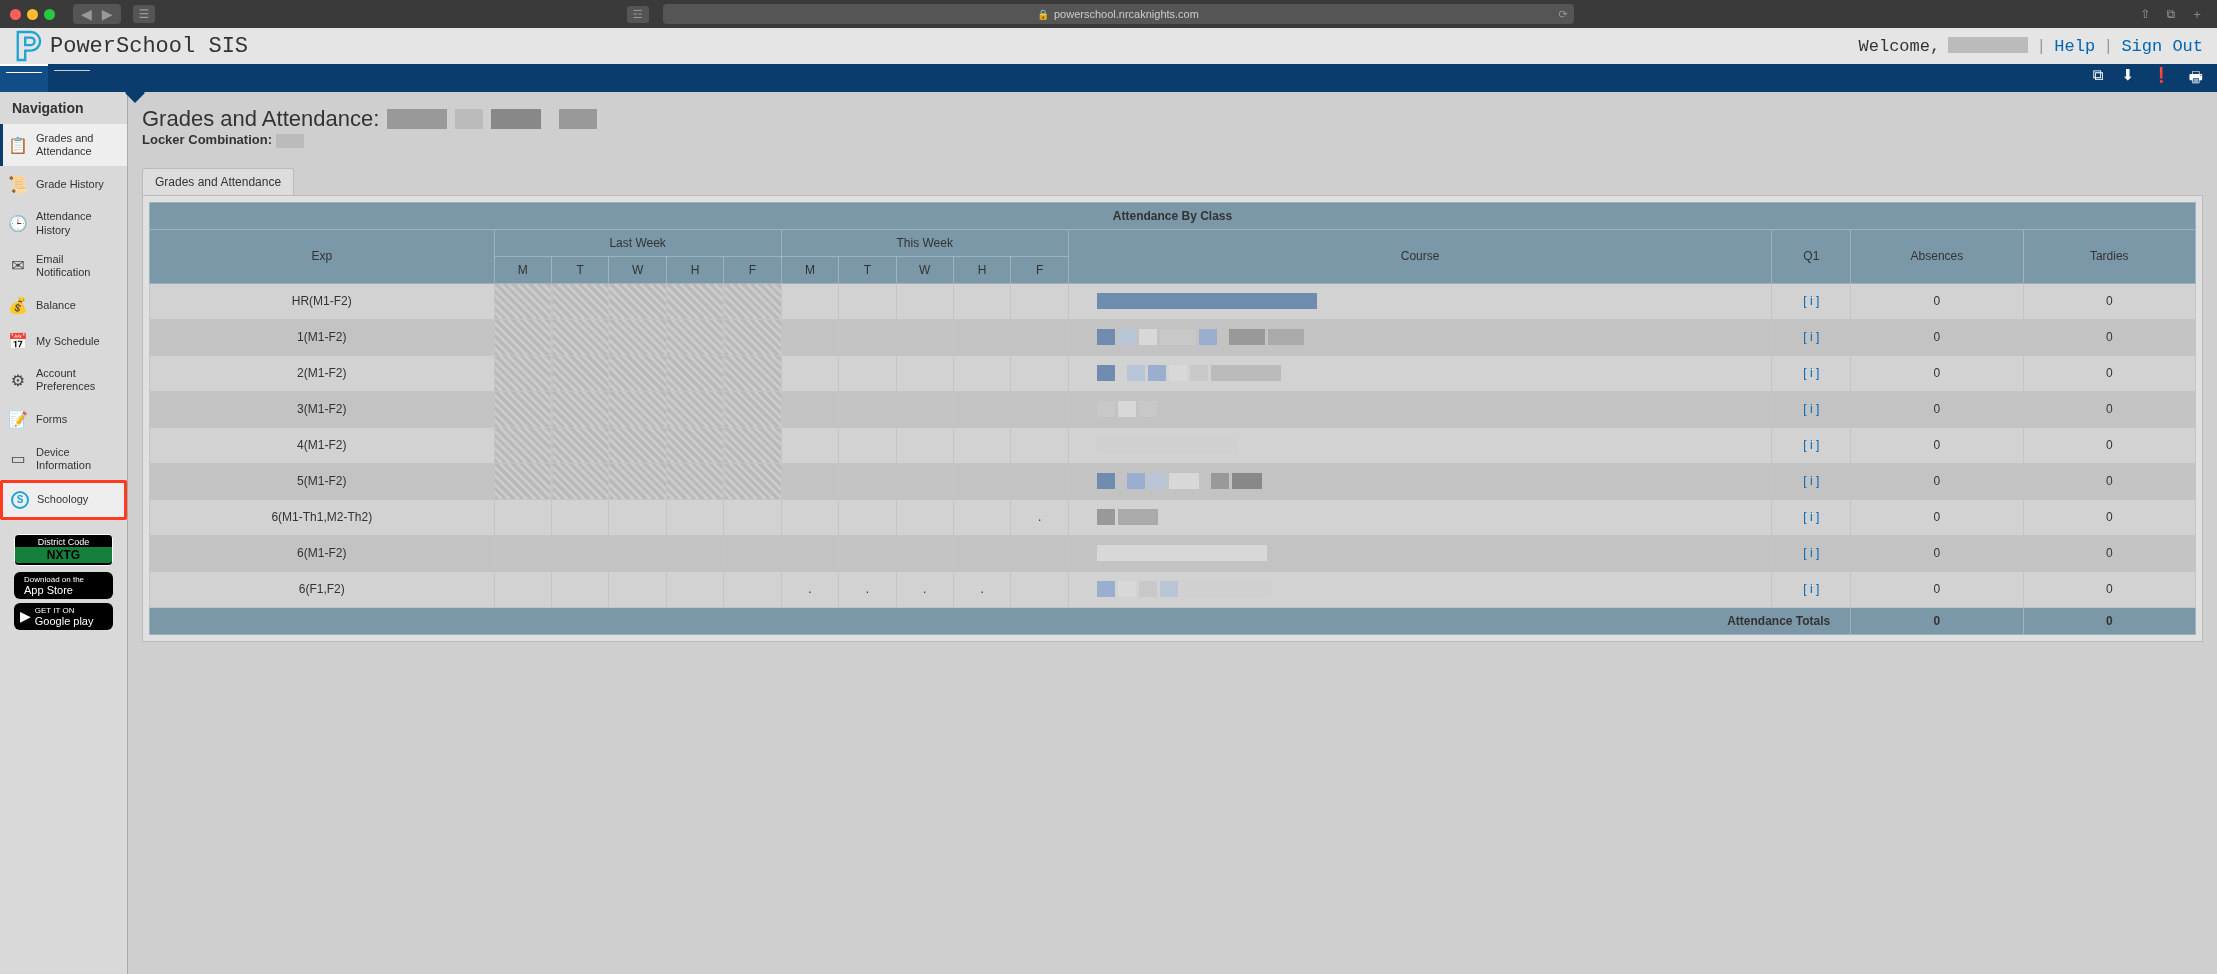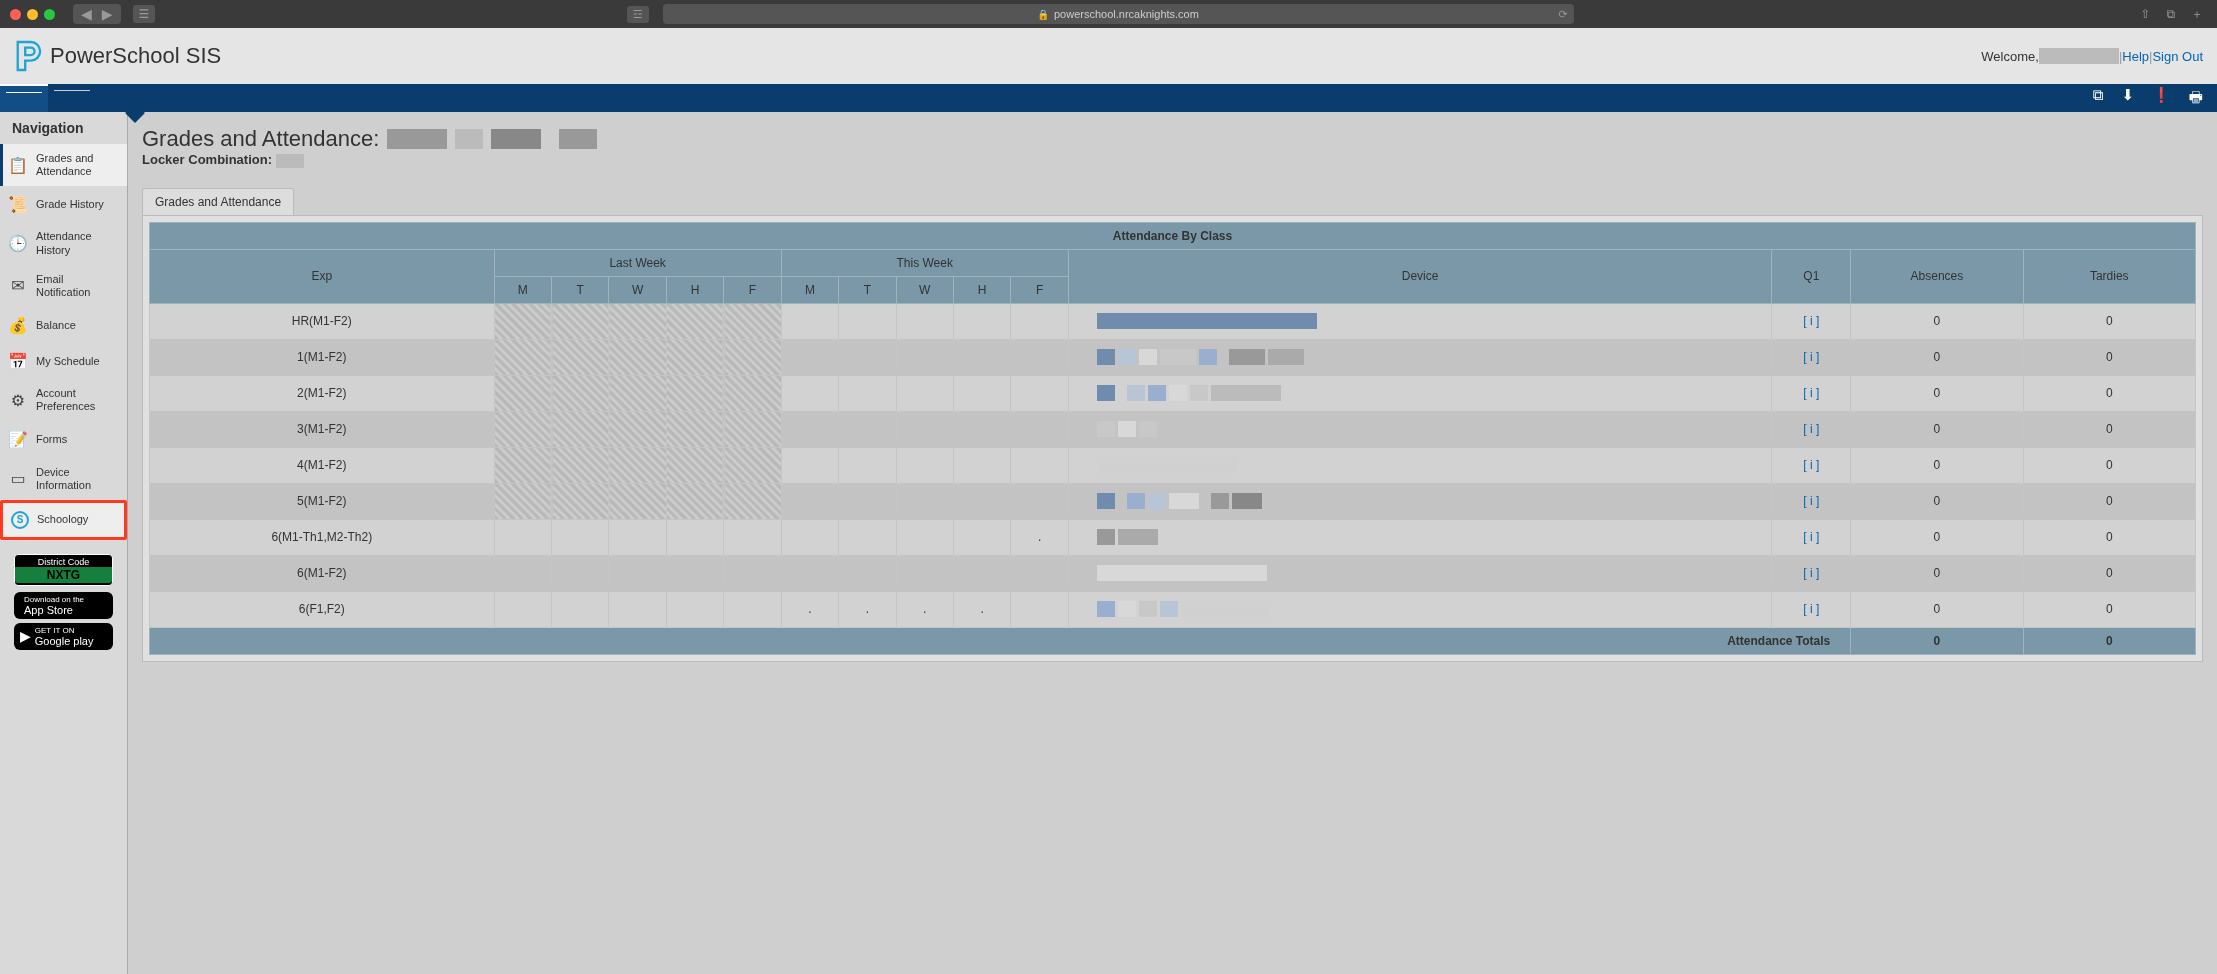--- a/index.html
+++ b/index.html
@@ -17,25 +17,25 @@
   .sidebar-toggle { color: #999; font-size: 12px; background:#555; padding:2px 6px; border-radius:3px; }
   .browser-spacer { flex: 1; }
   .reader-icon { color:#999; background:#555; padding:2px 6px; border-radius:3px; margin-right:6px; font-size:11px;}
   .address-bar { flex: 2; background: #555; border-radius: 4px; height: 20px; display: flex; align-items: center; justify-content: center; color: #ccc; font-size: 11px; position: relative;}
   .lock-icon { margin-right: 4px; font-size:10px; }
   .reload-icon { position:absolute; right:6px; color:#999; }
   .browser-spacer2 { flex: 1.2; }
   .share-icon, .tabs-icon, .newtab-icon { color:#999; font-size:12px; padding:0 4px; }
   
   
-  .ps-header { background: #e5e5e5; display: flex; align-items: center; padding: 12px 14px; }
+  .ps-header { background: #e5e5e5; display: flex; align-items: center; padding: 2px 14px; font-family: Liberation Mono, monospace; }
   .ps-logo { display: flex; align-items: center; gap: 8px; }
   .ps-logo-icon { width: 28px; height: 32px; }
   .ps-logo-text { font-size: 22px; color: #333; }
-  .ps-header-right { margin-left: auto; display: flex; align-items: flex-end; font-size: 13px; }
+  .ps-header-right { margin-left: auto; display: flex; align-items: flex-start; gap: 8px; font-size: 17px; }
   .welcome-redacted { display:inline-block; width:80px; height:16px; background:#bbb; vertical-align:middle;}
   .header-divider { color: #999; }
   .header-link { color: #0066b3; text-decoration: none; cursor:pointer; }
   
   
   .ps-navbar { background: #0a3d6e; height: 28px; display: flex; align-items: center; position: relative; }
   .nav-tab-active { background: #124e85; height: 28px; width: 48px; border-top: 2px solid #fff; margin-left:0;}
   .nav-tab-line { border-bottom: 1px solid #fff; width:36px; margin:6px auto 0; }
   .nav-tab-inactive { height:28px; width:48px; }
   .navbar-collapse-handle { position:absolute; left:128px; top:22px; width:14px; height:14px; background:#0a3d6e; transform:rotate(45deg);}
@@ -229,21 +229,21 @@
     <div class="table-container">
       <table class="attendance">
         <tbody>
             <tr class="att-title-row">
               <td colspan="16">Attendance By Class</td>
             </tr>
         <tr class="att-header-row">
           <th rowspan="2" style="width:240px;">Exp</th>
           <th colspan="5" class="group">Last Week</th>
           <th colspan="5" class="group">This Week</th>
-          <th rowspan="2" style="width:490px;">Device</th>
+          <th rowspan="2" style="width:490px;">Course</th>
           <th rowspan="2" style="width:55px;">Q1</th>
           <th rowspan="2" style="width:120px;">Absences</th>
           <th rowspan="2" style="width:120px;">Tardies</th>
         </tr>
         <tr class="att-subheader-row" id="day-header-row">
               <th style="width: 40px;">M</th>
               <th style="width: 40px;">T</th>
               <th style="width: 40px;">W</th>
               <th style="width: 40px;">H</th>
               <th style="width: 40px;">F</th>

